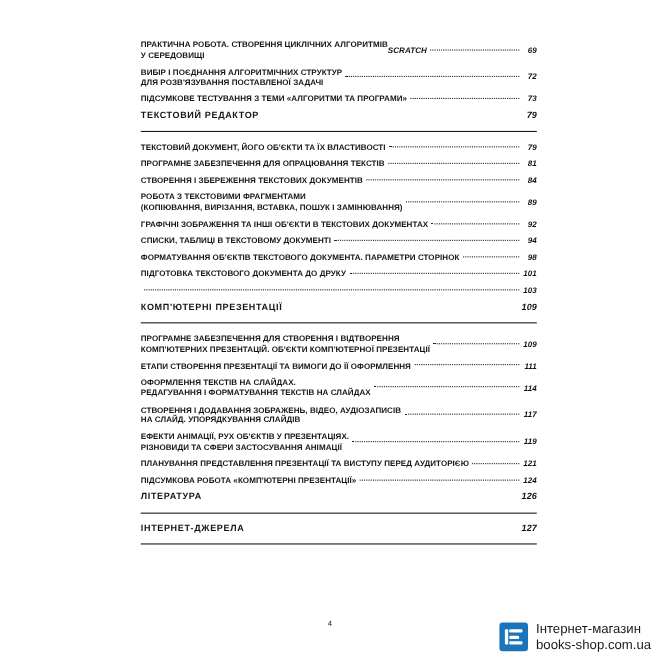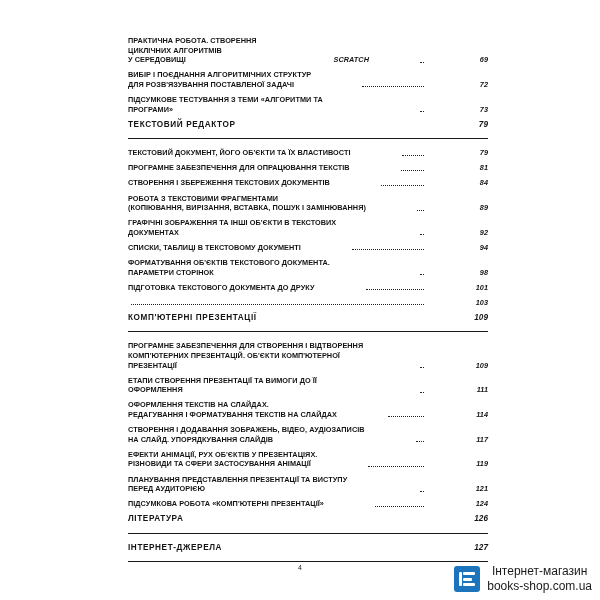--- a/index.html
+++ b/index.html
@@ -21,26 +21,25 @@
     box-sizing: border-box;
   }
   .toc {
     position: absolute;
     left: 128px;
     top: 36px;
     width: 360px;
   }
   .entry {
     display: flex;
-    align-items: flex-end;
+    align-items: center;
     font-size: 7.3px;
     line-height: 9.6px;
     margin-bottom: 5.5px;
     letter-spacing: 0.05px;
-    gap: 48px;
   }
   .entry .txt {
     text-transform: uppercase;
     font-weight: bold;
     color: #141414;
     white-space: pre-line;
     flex: 0 1 auto;
     max-width: 322px;
   }
   .entry .dots {
@@ -113,21 +112,20 @@
     top: 6px;
     width: 3px;
     height: 14px;
     background: #ffffff;
     border-radius: 1px;
   }
   .footer .ftext { line-height: 1.25; }
   .footer .ftitle {
     font-size: 12px;
     color: #1a1a1a;
-    text-align: center;
   }
   .footer .fsite {
     font-size: 12px;
     color: #1a1a1a;
   }
 </style>
 </head>
 <body>
 
 <div class="page">

